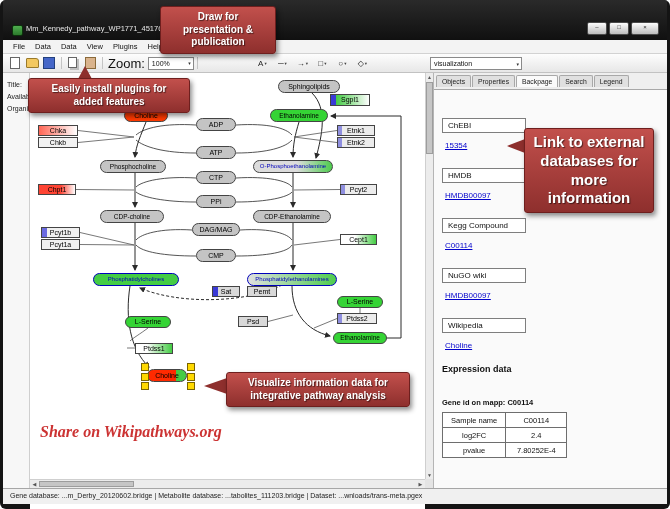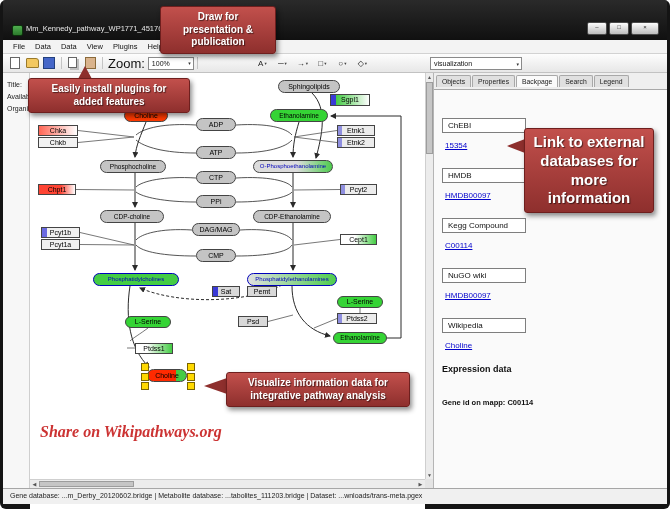--- a/index.html
+++ b/index.html
@@ -306,20 +306,36 @@
     <div class="sb-content">
       <div id="sections">
           <div class="section"><div class="hdrbox">ChEBI</div><div class="val link">15354</div></div>
           <div class="section"><div class="hdrbox">HMDB</div><div class="val link">HMDB00097</div></div>
           <div class="section"><div class="hdrbox">Kegg Compound</div><div class="val link">C00114</div></div>
           <div class="section"><div class="hdrbox">NuGO wiki</div><div class="val link">HMDB00097</div></div>
           <div class="section"><div class="hdrbox">Wikipedia</div><div class="val link">Choline</div></div>
         </div>
       <div class="exp-title">Expression data</div>
       <div class="geneid">Gene id on mapp: C00114</div>
+      <table class="exp-table">
+          <tbody id="exp-tbody">
+            <tr>
+              <td>Sample name</td>
+              <td>C00114</td>
+            </tr>
+            <tr>
+              <td>log2FC</td>
+              <td>2.4</td>
+            </tr>
+            <tr>
+              <td>pvalue</td>
+              <td>7.80252E-4</td>
+            </tr>
+          </tbody>
+        </table>
     </div>
   </div>
 
   <div class="statusbar">Gene database: ...m_Derby_20120602.bridge   |   Metabolite database: ...tabolites_111203.bridge   |   Dataset: ...wnloads/trans-meta.pgex</div>
 
   <div class="callout" id="co-draw">Draw for presentation &amp; publication</div>
   <div id="ptr-draw"></div>
   <div class="callout" id="co-plugins">Easily install plugins for added features</div>
   <div id="ptr-plugins"></div>
   <div class="callout" id="co-link">Link to external databases for more information</div>

